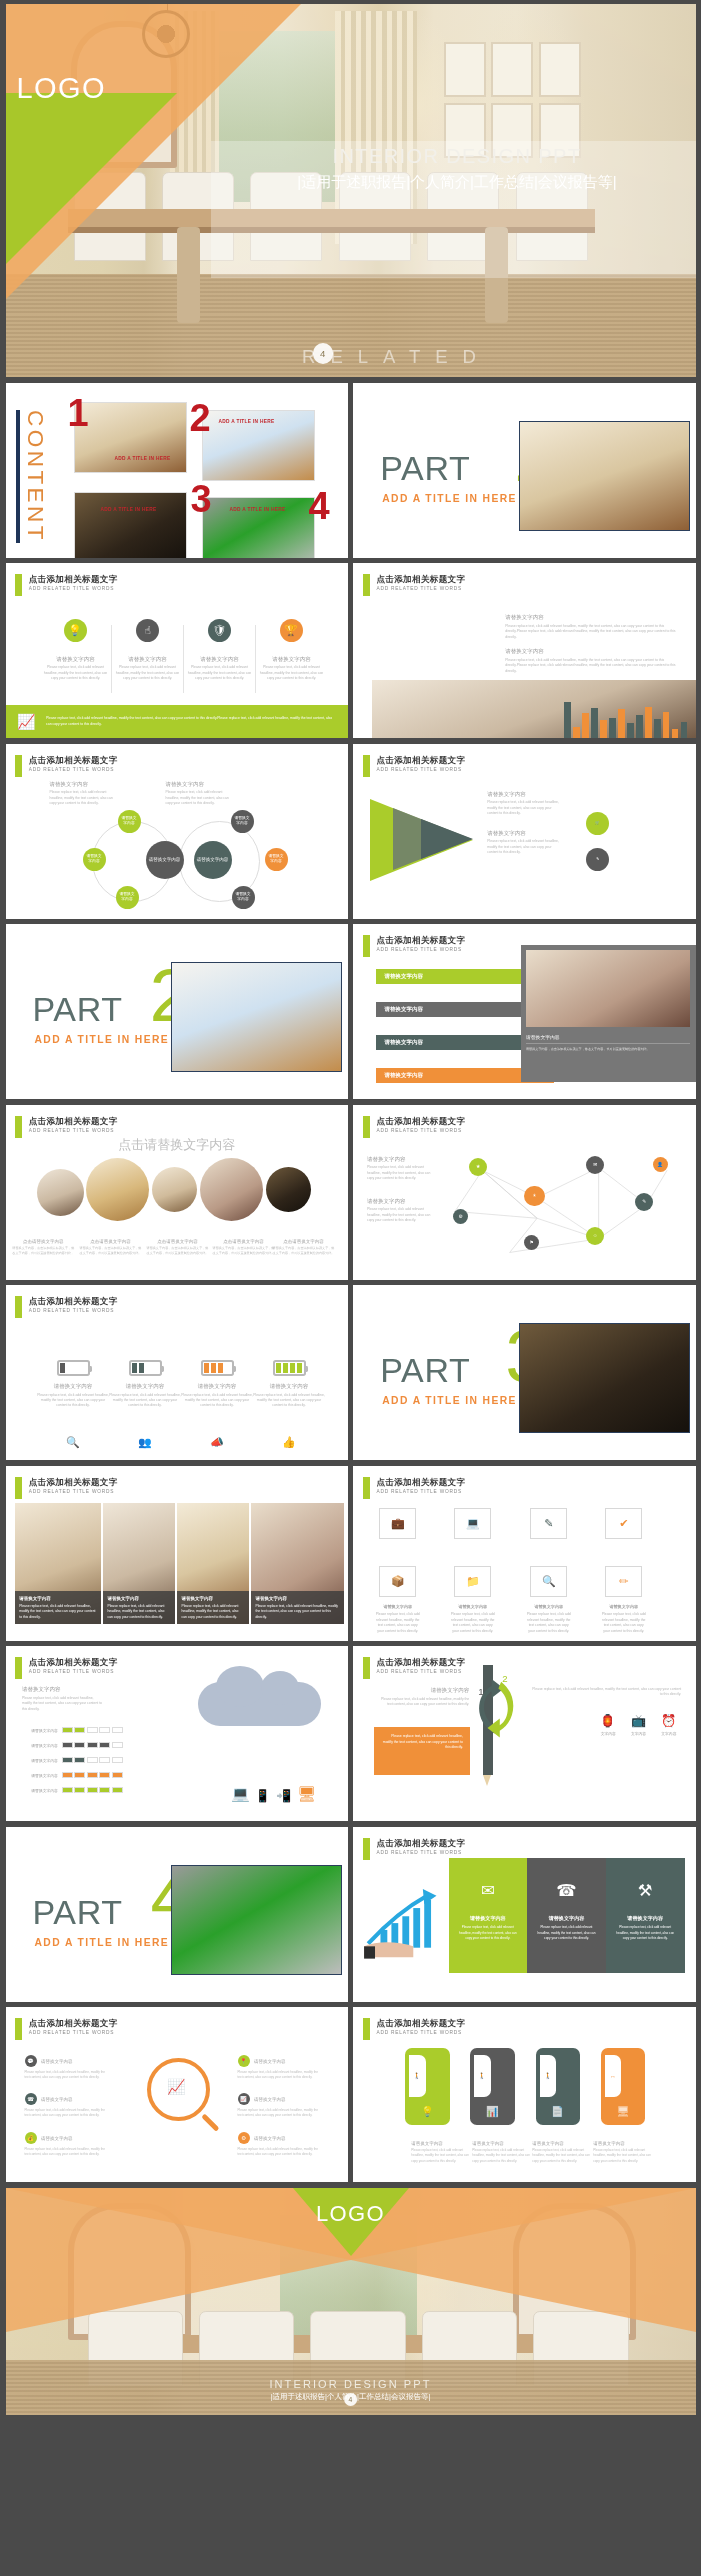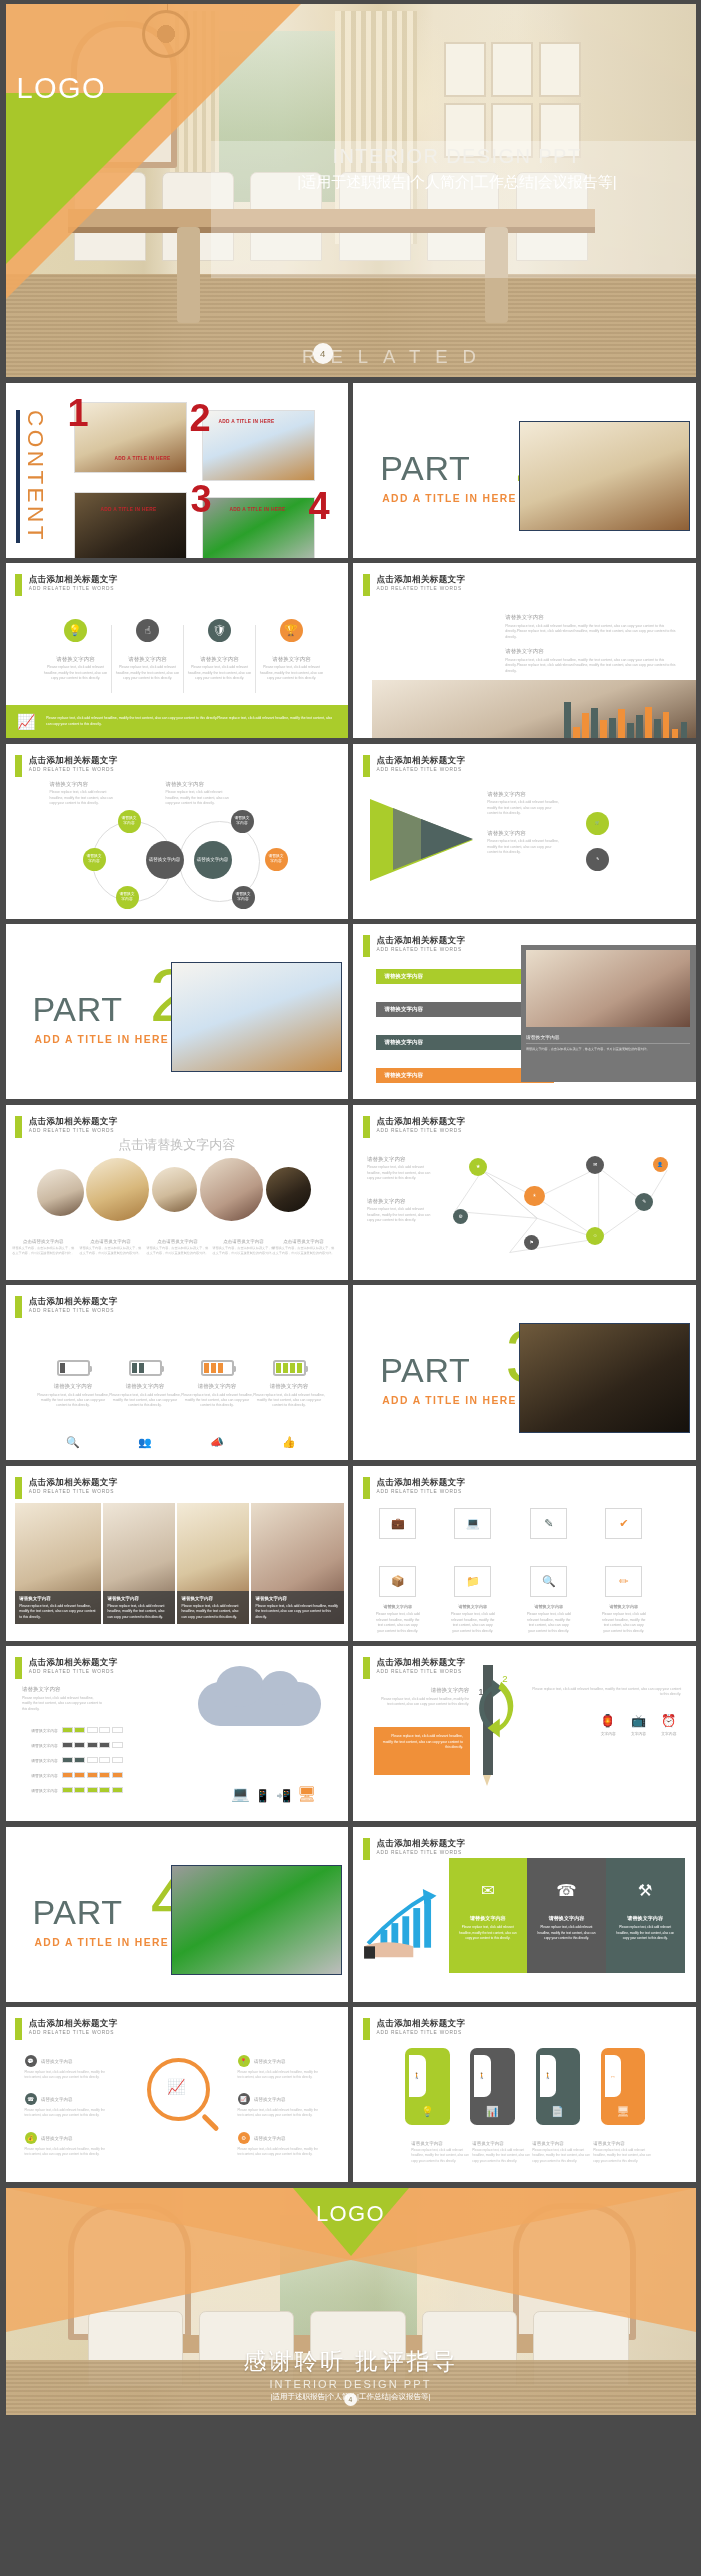--- a/index.html
+++ b/index.html
@@ -942,21 +942,20 @@
           <i></i>
           <i></i>
           <i></i>
         </div>
     <div class="cv-rug" style="height:55px"></div>
     <div class="fin-tri-o"></div>
     <div class="fin-tri-o2"></div>
     <div class="fin-tri-g"></div>
     <div class="fin-logo">LOGO</div>
     <div class="fin-tx">
-      <div class="t1">感谢聆听  批评指导</div>
       <div class="t2">INTERIOR DESIGN PPT</div>
       <div class="t3">|适用于述职报告|个人简介|工作总结|会议报告等|</div>
     </div>
     <div class="fin-badge">4</div>
   </div>
   </div>
 
 </div>
 
 

